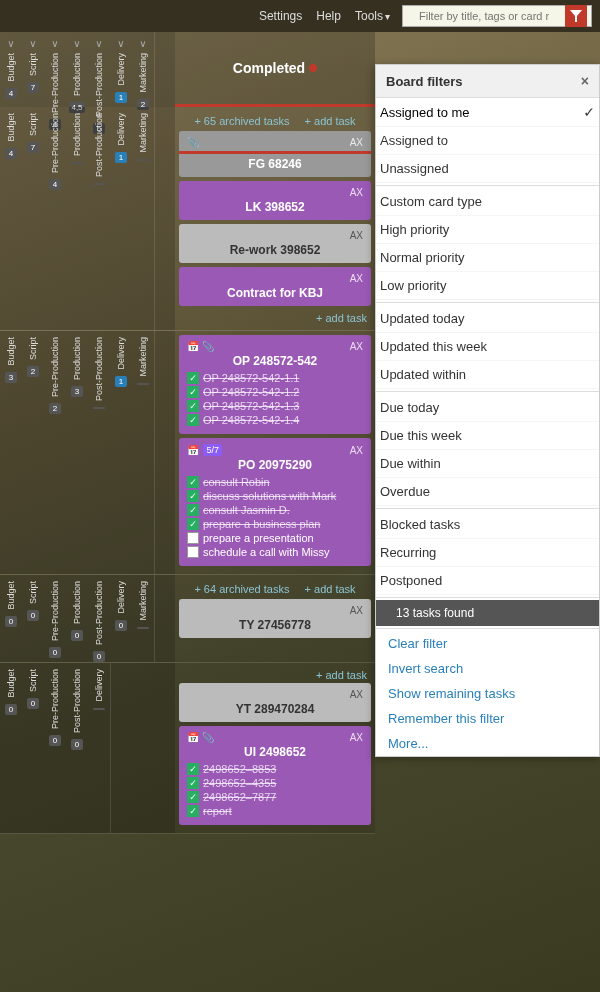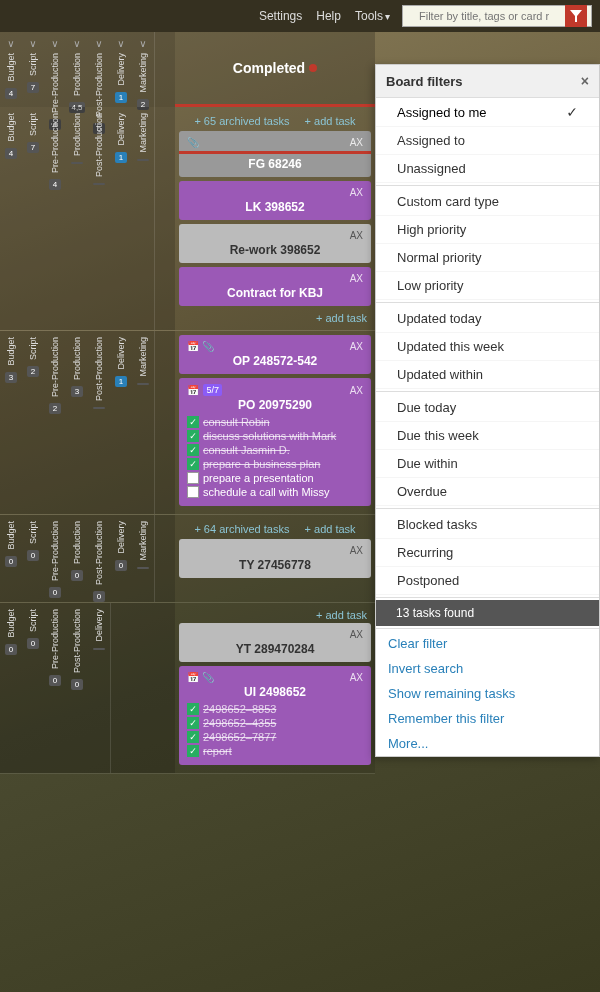--- a/index.html
+++ b/index.html
@@ -181,21 +181,21 @@
     .filter-close {
       cursor: pointer;
       color: #666;
       font-size: 14px;
       font-weight: bold;
     }
     .filter-item {
       display: flex;
       align-items: center;
       justify-content: space-between;
-      padding: 6px 21px;
+      padding: 6px 4px;
       cursor: pointer;
       font-size: 13px;
       color: #333;
       border-bottom: 1px solid #f5f5f5;
       gap: 29px;
     }
     .filter-item.active { color: #000; }
     .filter-check { color: #333; font-size: 14px; }
     .filter-divider {
       height: 1px;
@@ -479,20 +479,38 @@
         </div>
       </div>
       <div class="row-right">
 
         <div class="card" style="background:#9b59b6;">
           <div class="card-top">
             <span class="card-icons">📅 📎</span>
             <span class="card-ax">AX</span>
           </div>
           <div class="card-title">OP 248572-542</div>
+          <div class="card-tasks">
+            <div class="task-item">
+                <div class="task-cb checked"></div>
+                <span class="task-text">OP 248572-542-1.1</span>
+              </div>
+            <div class="task-item">
+                <div class="task-cb checked"></div>
+                <span class="task-text">OP 248572-542-1.2</span>
+              </div>
+            <div class="task-item">
+                <div class="task-cb checked"></div>
+                <span class="task-text">OP 248572-542-1.3</span>
+              </div>
+            <div class="task-item">
+                <div class="task-cb checked"></div>
+                <span class="task-text">OP 248572-542-1.4</span>
+              </div>
+          </div>
         </div>
 
         <div class="card" style="background:#9b59b6;">
           <div class="card-top">
             <span class="card-icons">📅 <span style="background:#8b5cf6;padding:1px 3px;border-radius:2px;font-size:9px;">5/7</span></span>
             <span class="card-ax">AX</span>
           </div>
           <div class="card-title">PO 20975290</div>
           <div class="card-tasks">
             <div class="task-item">

